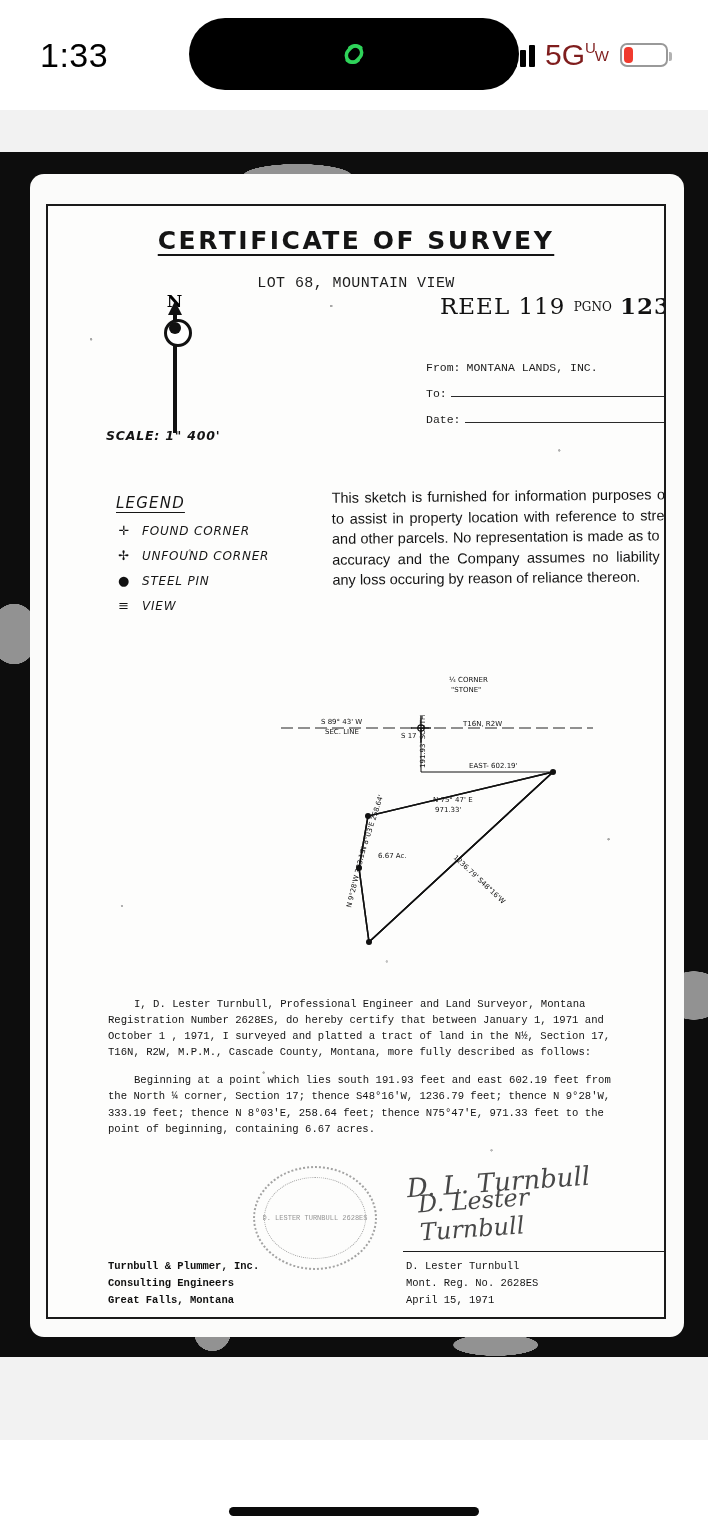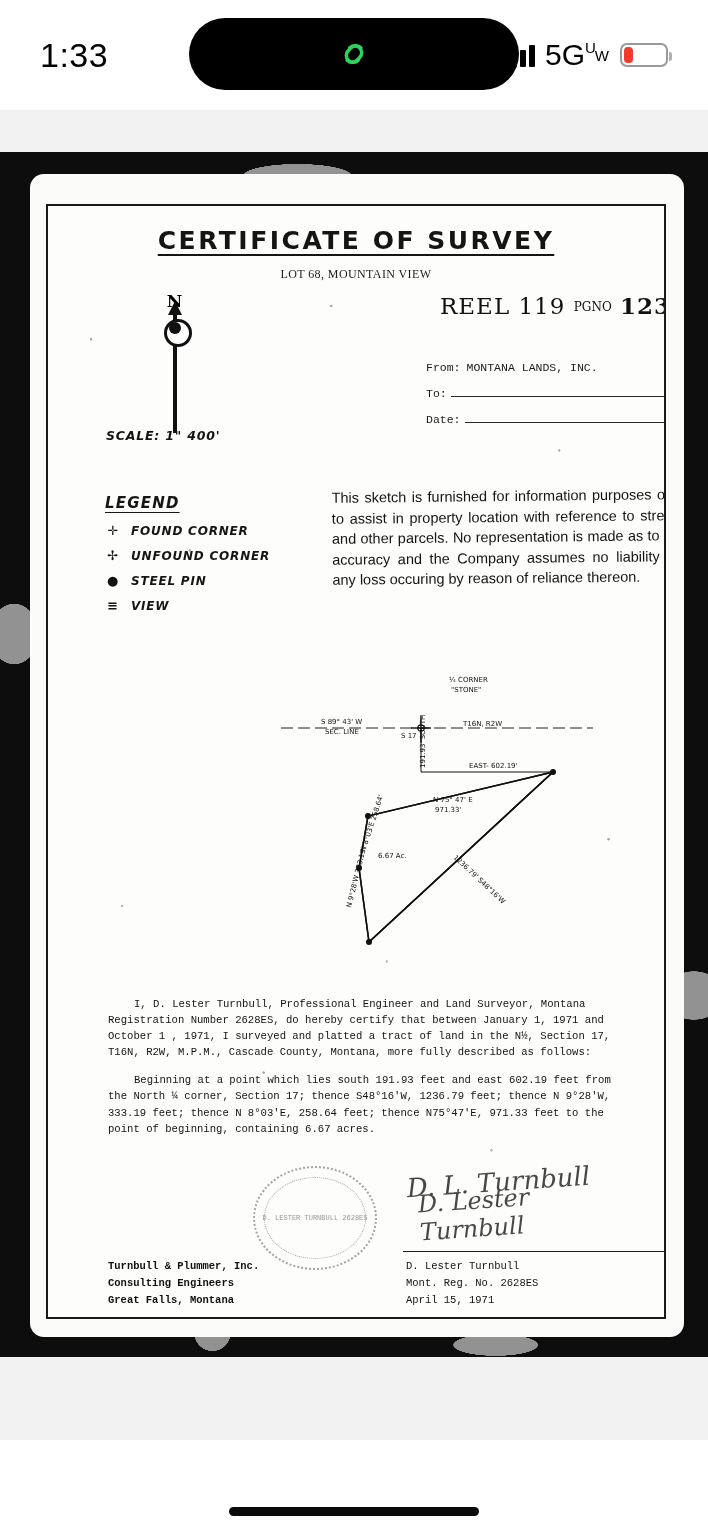--- a/index.html
+++ b/index.html
@@ -67,21 +67,21 @@
     width: 6px;
     background: #000;
     border-radius: 1px;
   }
   .signal i:nth-child(1) { height: 7px; }
   .signal i:nth-child(2) { height: 12px; }
   .signal i:nth-child(3) { height: 17px; }
   .signal i:nth-child(4) { height: 22px; }
   .carrier {
     font-size: 30px;
-    color: #000000;
+    color: #7f1d1d;
     display: flex;
     align-items: flex-start;
     font-weight: 400;
     letter-spacing: 0px;
   }
   .carrier sup {
     font-size: 15px;
     line-height: 1;
     position: relative;
     top: 2px;
@@ -188,25 +188,25 @@
     font-size: 25px;
     letter-spacing: 2.5px;
     font-weight: 700;
     color: #151515;
     margin-top: 20px;
     text-decoration: underline;
     text-underline-offset: 5px;
   }
   .doc-subtitle {
     text-align: center;
-    font-size: 12px;
-    font-family: Liberation Serif, serif;
+    font-size: 15px;
+    font-family: Liberation Mono, monospace;
     color: #1d1d1d;
     letter-spacing: .4px;
-    margin-top: 12px;
+    margin-top: 20px;
   }
   .reel-line {
     position: absolute;
     left: 392px; top: 86px;
     font-family: "DejaVu Serif", serif;
     font-size: 23px;
     letter-spacing: 1px;
     color: #111;
     white-space: nowrap;
   }
@@ -293,24 +293,24 @@
     font-style: italic;
     font-weight: 700;
     font-size: 12.5px;
     letter-spacing: .8px;
     color: #141414;
   }
 
   
   .legend {
     position: absolute;
-    left: 47px; top: 288px;
+    left: 58px; top: 288px;
     font-family: "DejaVu Sans", sans-serif;
     font-style: italic;
-    font-weight: 700;
+    font-weight: 400;
     color: #161616;
   }
   .legend-title {
     font-size: 15px;
     letter-spacing: 1.2px;
     text-decoration: underline;
     text-underline-offset: 4px;
     margin-bottom: 11px;
     margin-left: 10px;
   }

